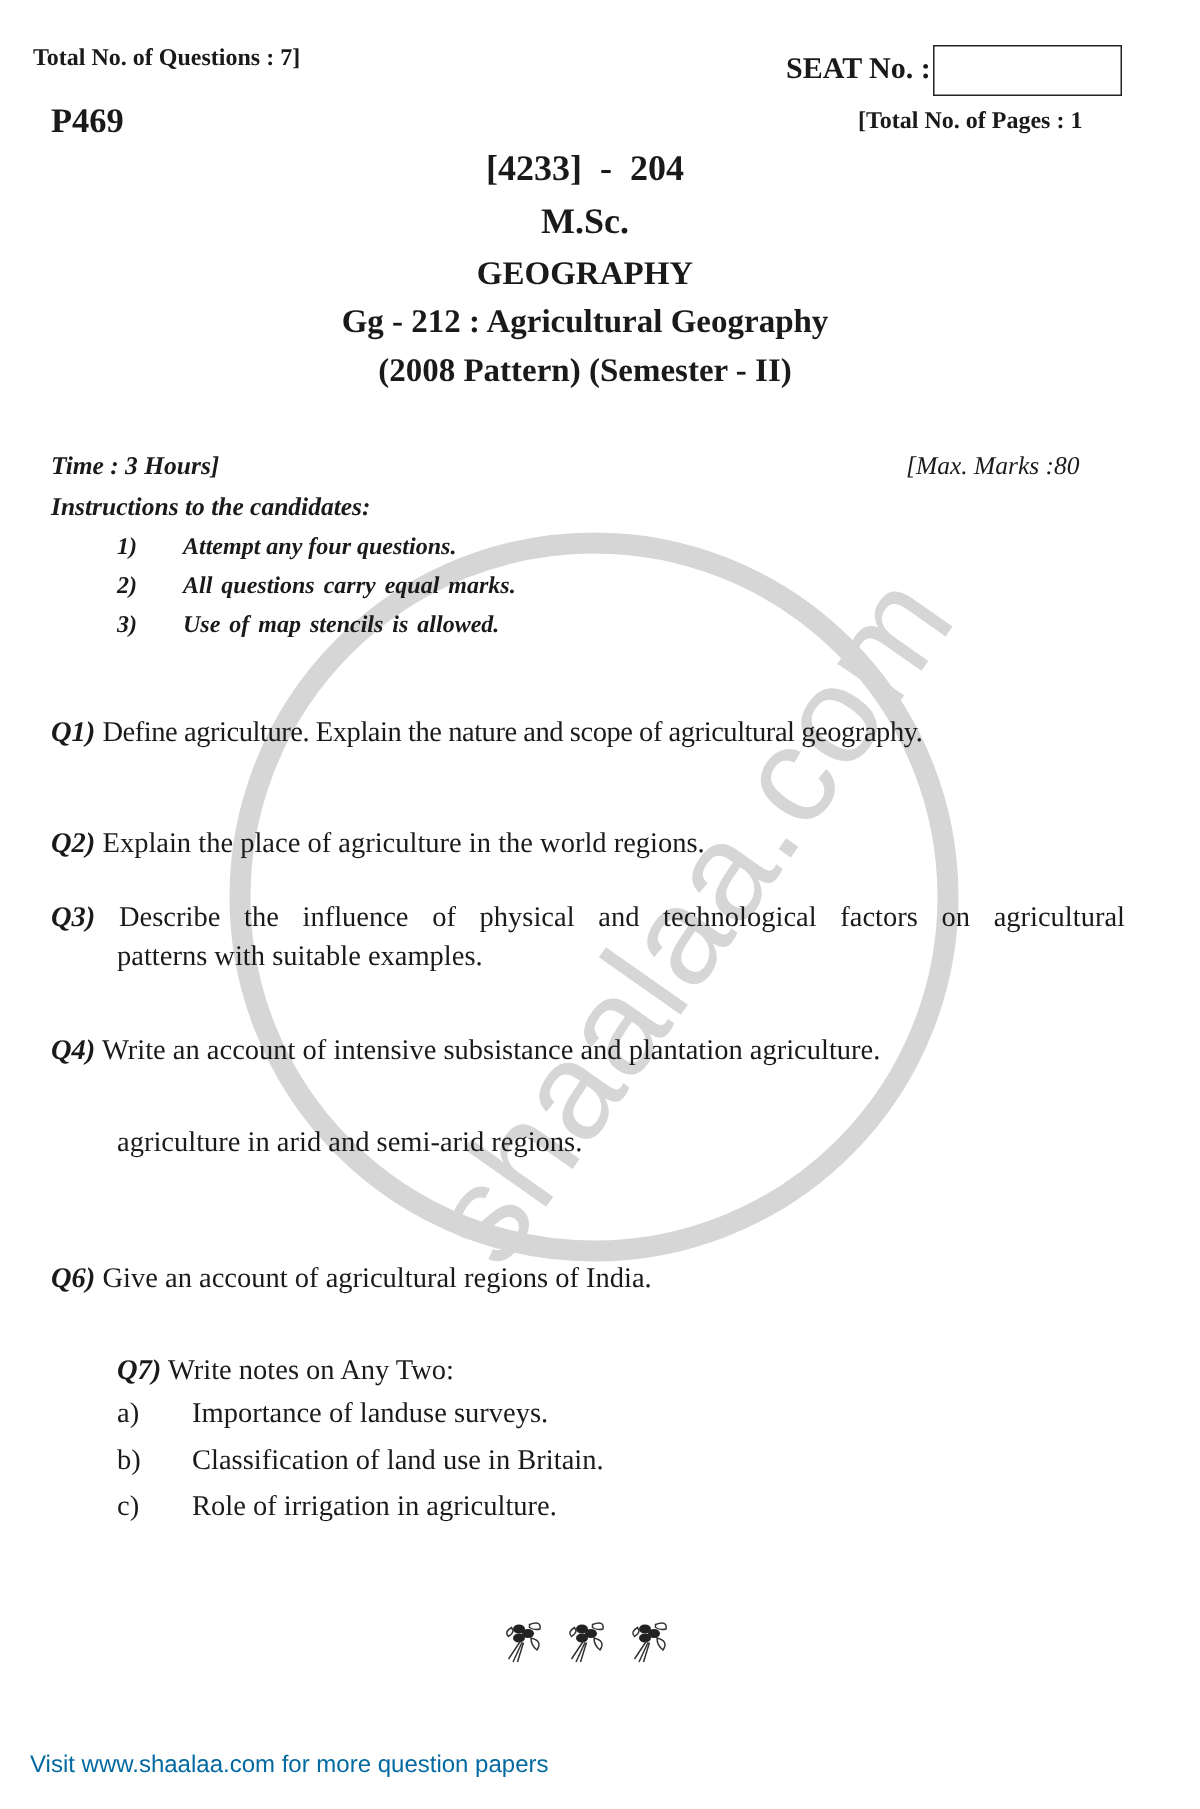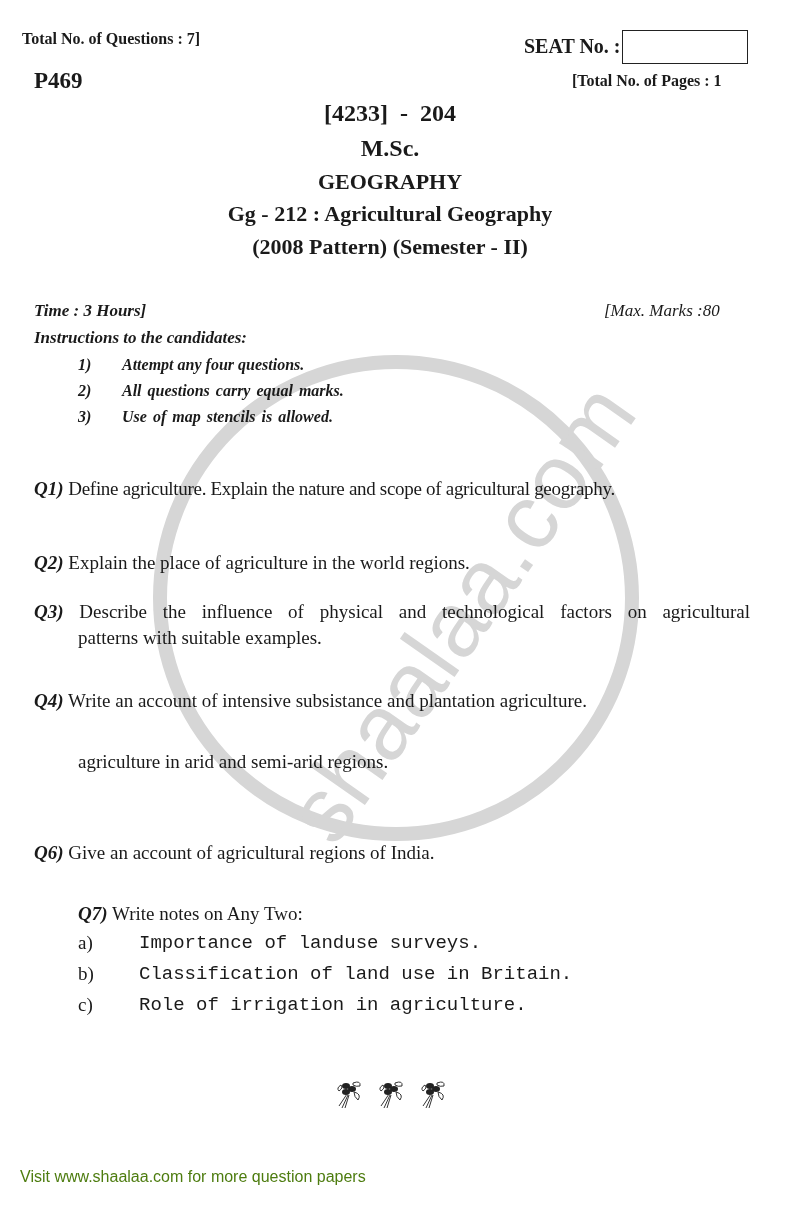--- a/index.html
+++ b/index.html
@@ -38,26 +38,26 @@
   .instr .txt { position: absolute; left: 122px; }
 
   .q { position: absolute; left: 34px; width: 716px; font-size: 19px; line-height: 26px; }
   .q .qn { font-weight: bold; font-style: italic; }
   .q .qt { }
   .q .cont { padding-left: 44px; }
   .justify { text-align: justify; text-align-last: justify; }
 
   .sub { position: absolute; font-size: 19px; }
   .sub .num { position: absolute; left: 78px; }
-  .sub .txt { position: absolute; left: 139px; white-space: nowrap; font-family: Liberation Mono, monospace; }
+  .sub .txt { position: absolute; left: 128px; white-space: nowrap; }
 
   .ornaments { position: absolute; left: 335px; top: 1078px; display: flex; gap: 12px; }
   .ornament { width: 30px; height: 34px; }
 
-  .footer { left: 20px; top: 1168px; font-family: "Liberation Sans", sans-serif; font-size: 16px; color: #4d7c0f; }
+  .footer { left: 20px; top: 1168px; font-family: "Liberation Sans", sans-serif; font-size: 16px; color: #0369a1; }
 </style>
 </head>
 <body>
 
 <div class="wm-circle"></div>
 <div class="wm-text">shaalaa.com</div>
 
 <div class="content">
 
   <div class="abs hdr-left">Total No. of Questions : 7]</div>

